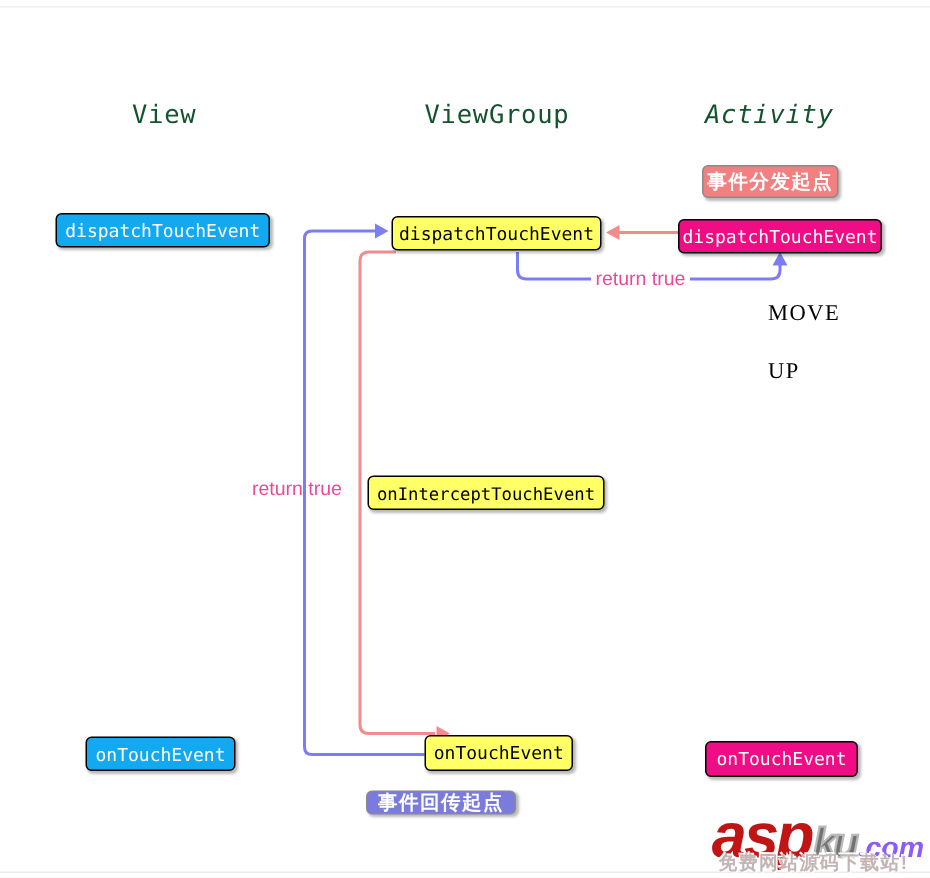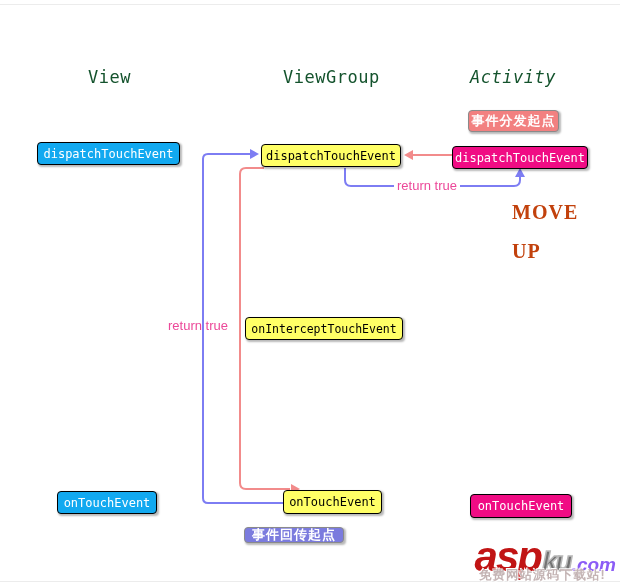--- a/index.html
+++ b/index.html
@@ -54,21 +54,21 @@
 
   .flow-label{
     position:absolute;font-family:Liberation Sans, sans-serif;
     font-size:13px;color:#ec4899;white-space:nowrap;z-index:2;text-align:center;
   }
   #label-return-right{left:394px;top:178px;background:#fff;padding:0 3px;}
   #label-return-left{left:168px;top:318px;}
 
   .event-label{
     position:absolute;font-family:"Liberation Serif", serif;
-    font-size:20px;color:#c2410c;letter-spacing:1px;z-index:2;font-weight:bold;
+    font-size:15px;color:#000000;letter-spacing:1px;z-index:2;
   }
   #label-move{left:512px;top:201px;}
   #label-up{left:512px;top:240px;}
 
   #arrow-layer{position:absolute;left:0;top:0;z-index:1;}
   .arrow-blue{stroke:var(--arrow-blue);stroke-width:2;fill:none;}
   .arrow-red{stroke:var(--arrow-red);stroke-width:2;fill:none;}
   .head-blue{fill:var(--arrow-blue);stroke:none;}
   .head-red{fill:var(--arrow-red);stroke:none;}
 

